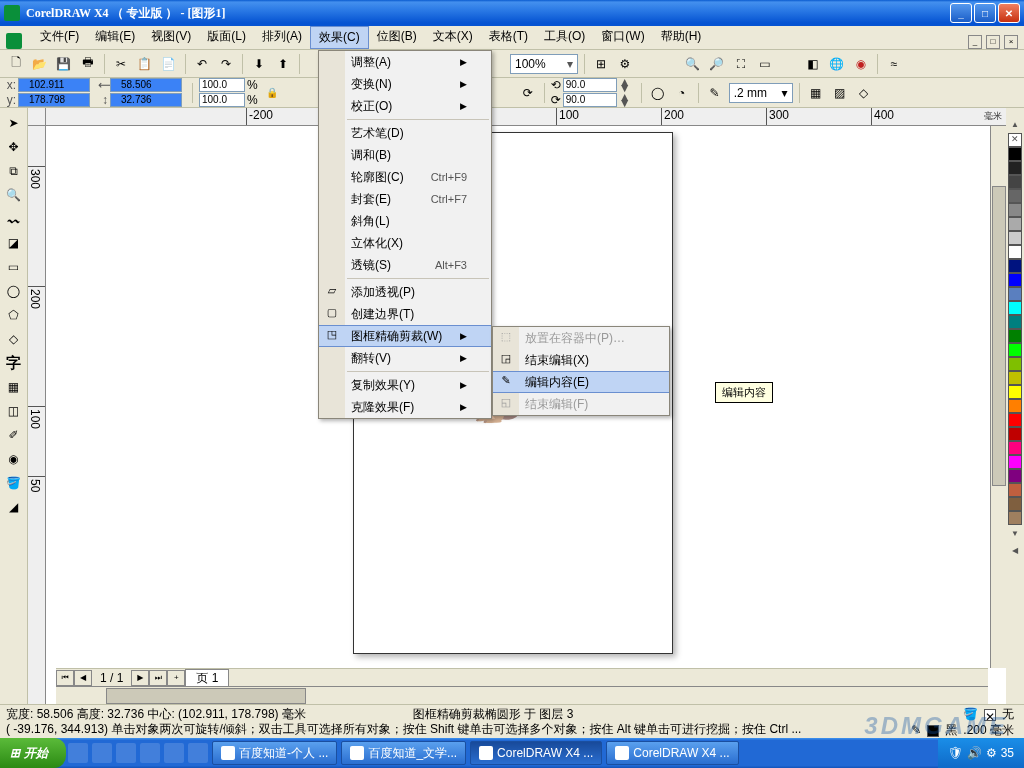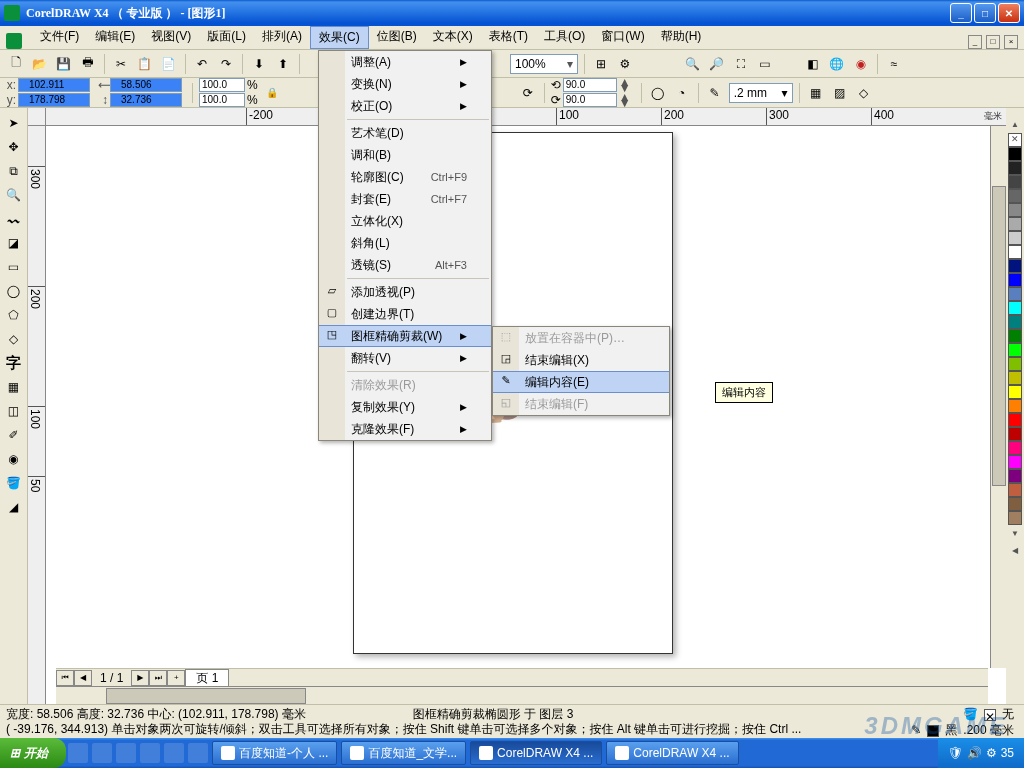--- a/index.html
+++ b/index.html
@@ -357,24 +357,24 @@
     </div>
     <div class="menu-row">
       <span>轮廓图(C)</span>
       <span class="shortcut">Ctrl+F9</span>
     </div>
     <div class="menu-row">
       <span>封套(E)</span>
       <span class="shortcut">Ctrl+F7</span>
     </div>
     <div class="menu-row">
+      <span>斜角(L)</span>
+    </div>
+    <div class="menu-row">
       <span>立体化(X)</span>
-    </div>
-    <div class="menu-row">
-      <span>斜角(L)</span>
     </div>
     <div class="menu-row">
       <span>透镜(S)</span>
       <span class="shortcut">Alt+F3</span>
     </div>
     <div class="menu-sep"></div>
     <div class="menu-row">
       <span class="micon">▱</span>
       <span>添加透视(P)</span>
     </div>
@@ -385,23 +385,20 @@
     <div class="menu-row hover">
       <span class="micon">◳</span>
       <span>图框精确剪裁(W)</span>
       <span class="arrow">▶</span>
     </div>
     <div class="menu-row">
       <span>翻转(V)</span>
       <span class="arrow">▶</span>
     </div>
     <div class="menu-sep"></div>
-    <div class="menu-row disabled">
-      <span>清除效果(R)</span>
-    </div>
     <div class="menu-row">
       <span>复制效果(Y)</span>
       <span class="arrow">▶</span>
     </div>
     <div class="menu-row">
       <span>克隆效果(F)</span>
       <span class="arrow">▶</span>
     </div>
   </div>
 

